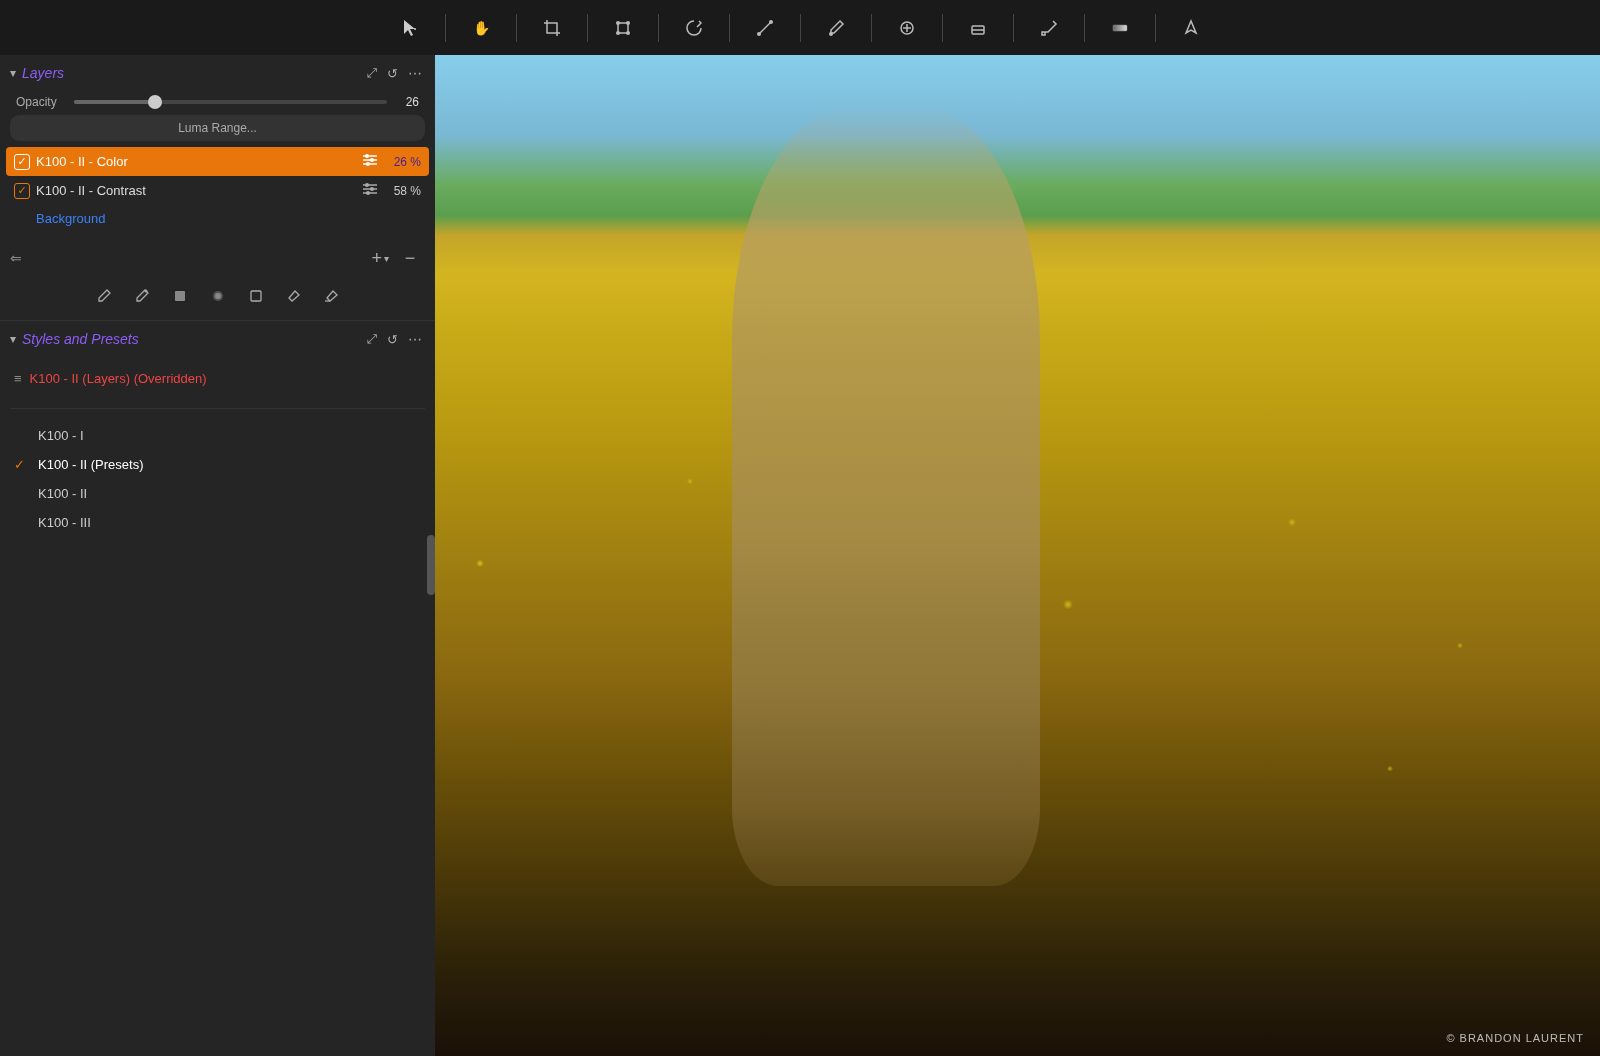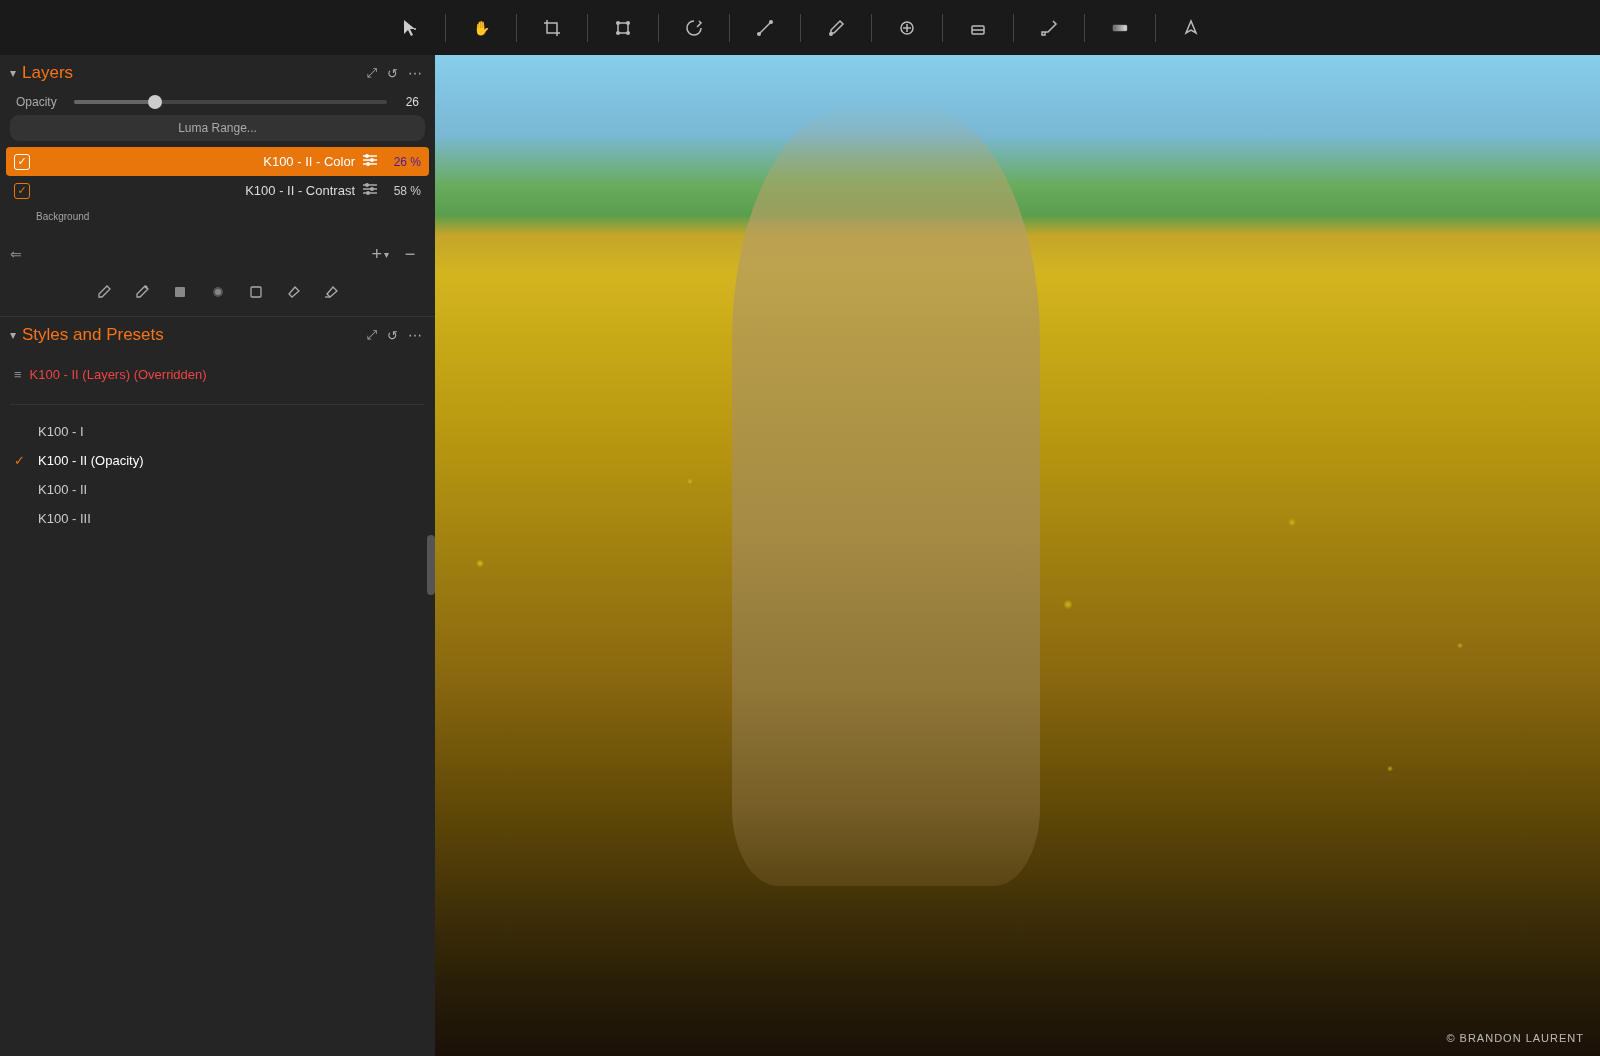--- a/index.html
+++ b/index.html
@@ -106,24 +106,25 @@
       background: #252525;
     }
     .section-header {
       display: flex;
       align-items: center;
       padding: 8px 10px;
       gap: 6px;
       cursor: pointer;
     }
     .section-header-title {
-      font-size: 17px;
-      color: #f97316;
+      font-size: 14px;
+      color: #8b5cf6;
       font-weight: 500;
       flex: 1;
+      font-style: italic;
     }
     .section-header-icons {
       display: flex;
       gap: 6px;
       align-items: center;
     }
     .icon-btn {
       color: #aaa;
       font-size: 13px;
       cursor: pointer;
@@ -218,21 +219,20 @@
       border-color: #fff;
     }
     .layer-row.checked .layer-checkbox,
     .layer-row.active .layer-checkbox {
       color: #fff;
     }
     .layer-name {
       flex: 1;
       font-size: 13px;
       color: #ddd;
-      text-align: right;
     }
     .layer-row.active .layer-name {
       color: #fff;
       font-weight: 500;
     }
     .layer-adjust-icon {
       color: #aaa;
       font-size: 13px;
     }
     .layer-row.active .layer-adjust-icon {
@@ -242,22 +242,22 @@
       font-size: 12px;
       color: #ccc;
       min-width: 36px;
       text-align: right;
     }
     .layer-row.active .layer-percent {
       color: #4c1d95;
     }
     .layer-background {
       padding: 6px 8px 6px 30px;
-      color: #a3a3a3;
-      font-size: 10px;
+      color: #3b82f6;
+      font-size: 13px;
     }
 
     
     .layer-bottom-toolbar {
       display: flex;
       align-items: center;
       padding: 6px 10px;
       gap: 2px;
       margin-top: 6px;
     }
@@ -652,21 +652,21 @@
 
     <div class="presets-divider"></div>
 
     <div class="preset-list">
       <div class="preset-item">
         <span class="preset-check empty"> </span>
         <span>K100 - I</span>
       </div>
       <div class="preset-item selected">
         <span class="preset-check" style="color:#e8760a;">✓</span>
-        <span>K100 - II (Opacity)</span>
+        <span>K100 - II (Presets)</span>
       </div>
       <div class="preset-item">
         <span class="preset-check empty"> </span>
         <span>K100 - II</span>
       </div>
       <div class="preset-item">
         <span class="preset-check empty"> </span>
         <span>K100 - III</span>
       </div>
     </div>

